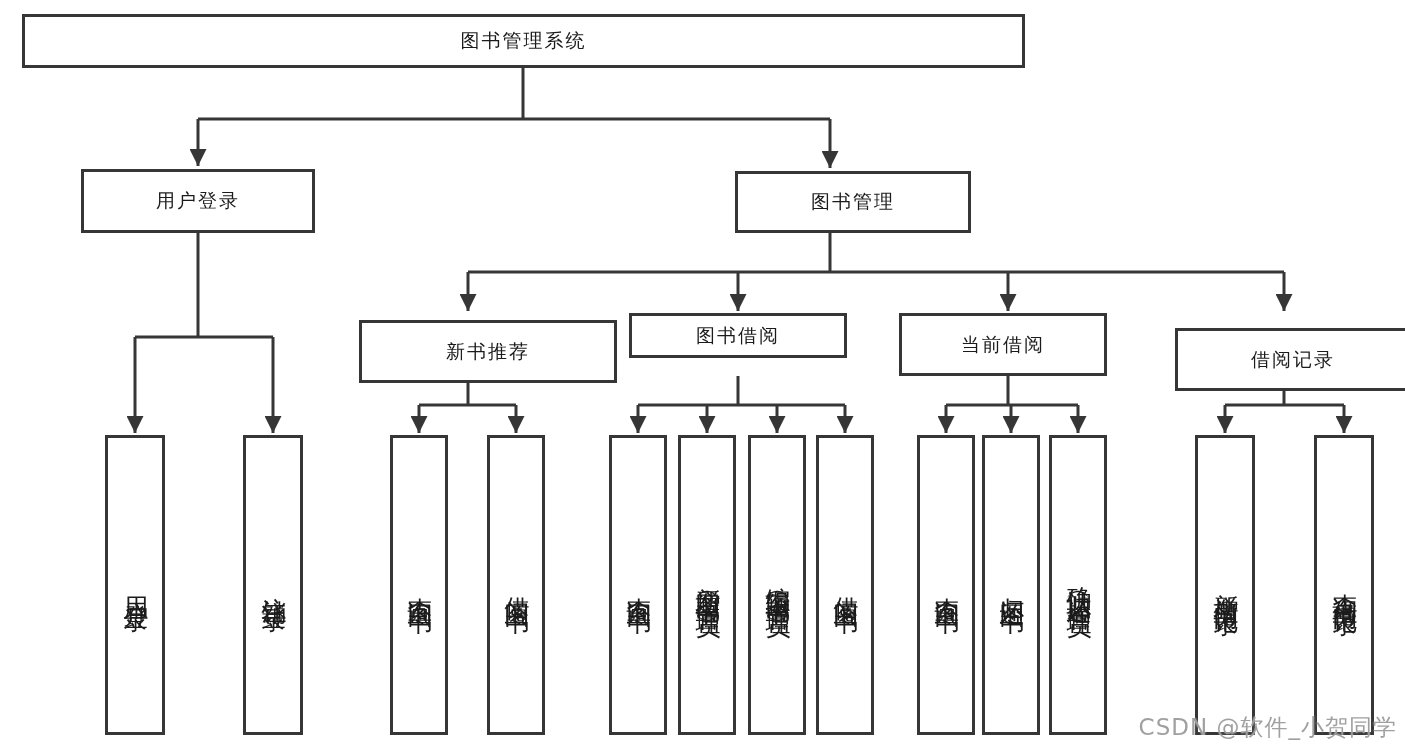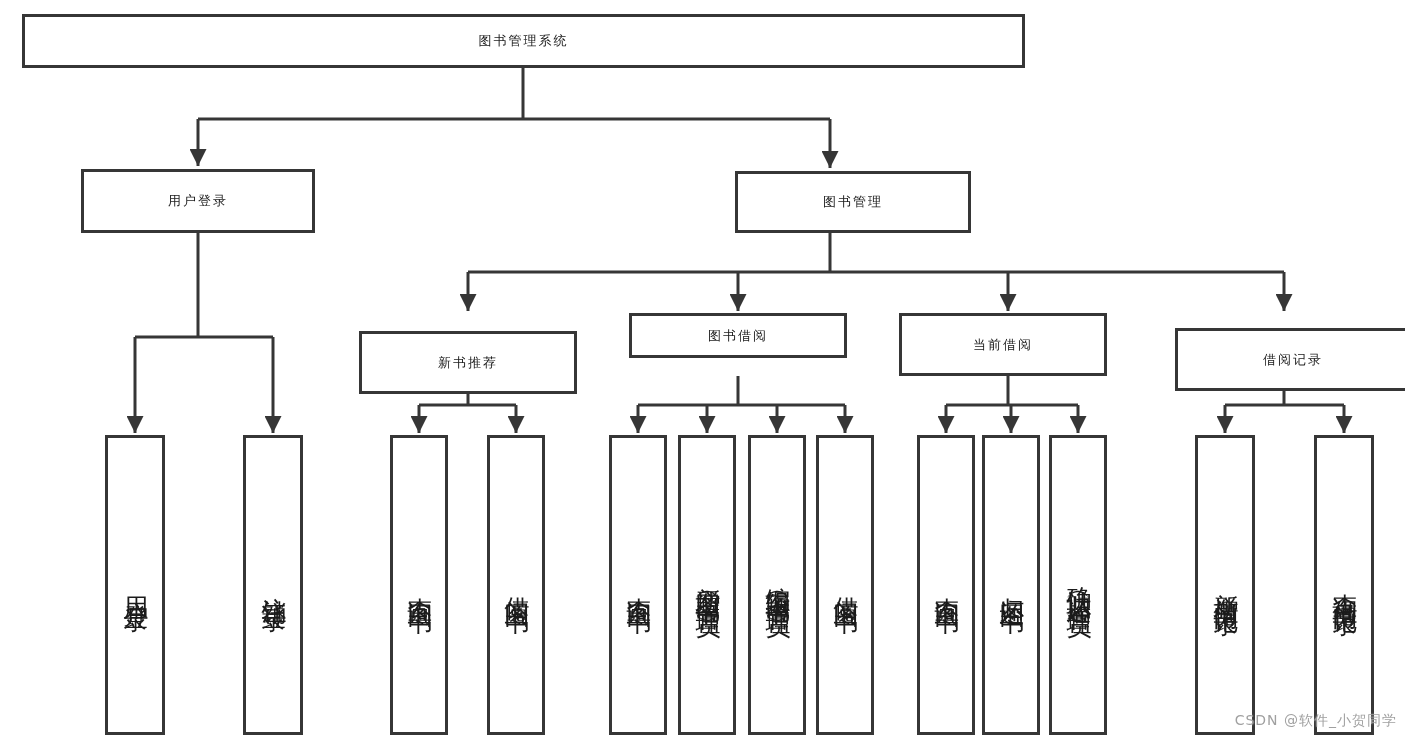--- a/index.html
+++ b/index.html
@@ -20,49 +20,49 @@
     position: absolute;
     box-sizing: border-box;
     border: 3px solid #363636;
     background: #ffffff;
     display: flex;
     align-items: center;
     justify-content: center;
     color: #1b1b1b;
   }
   .h-node {
-    font-size: 13px;
+    font-size: 19px;
     letter-spacing: 2px;
     white-space: nowrap;
   }
   .leaf {
     top: 435px;
     height: 300px;
     font-size: 25px;
     letter-spacing: 4px;
     writing-mode: vertical-rl;
     text-orientation: mixed;
     line-height: 1.15;
   }
   .watermark {
     position: absolute;
     top: 712px;
     right: 8px;
-    font-size: 14px;
+    font-size: 23px;
     color: rgba(155, 155, 155, 0.95);
     letter-spacing: 1px;
     white-space: nowrap;
     z-index: 6;
     text-shadow: 0 0 2px rgba(255,255,255,0.7);
   }
   
   #n-root            { left: 22px;   top: 14px;  width: 1003px; height: 54px; }
   #n-user-login      { left: 81px;   top: 169px; width: 234px;  height: 64px; }
   #n-book-mgmt       { left: 712px;  top: 171px; width: 236px;  height: 62px; margin-left: 23px; }
-  #n-new-book        { left: 359px;  top: 331px; width: 218px;  height: 63px; }
+  #n-new-book        { left: 359px;  top: 320px; width: 258px;  height: 63px; }
   #n-book-borrow     { left: 629px;  top: 313px; width: 218px;  height: 45px; }
   #n-current-borrow  { left: 899px;  top: 313px; width: 208px;  height: 63px; }
   #n-borrow-records  { left: 1175px; top: 328px; width: 236px;  height: 63px; text-align: center; }
   #l-user-login      { left: 105px;  width: 60px; }
   #l-logout          { left: 243px;  width: 60px; }
   #l-query-books-1   { left: 390px;  width: 58px; }
   #l-borrow-books-1  { left: 487px;  width: 58px; }
   #l-query-books-2   { left: 609px;  width: 58px; }
   #l-add-book        { left: 678px;  width: 58px; }
   #l-edit-book       { left: 748px;  width: 58px; }

